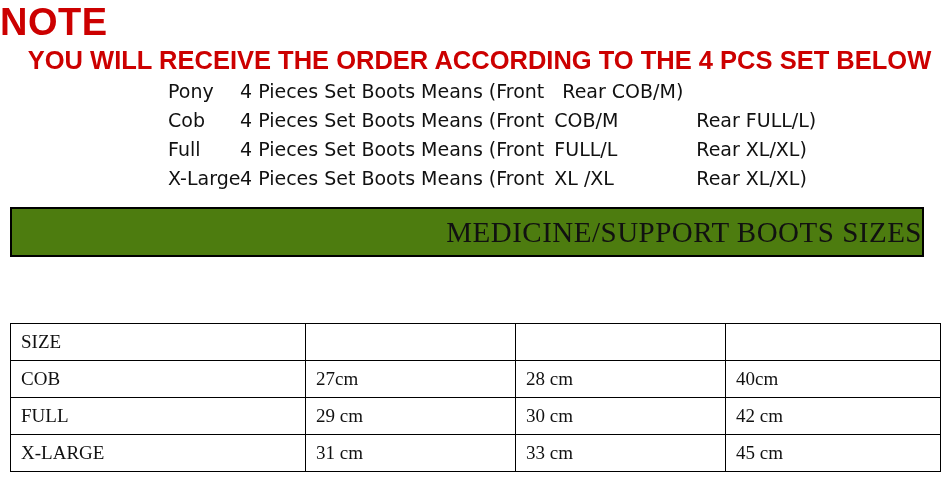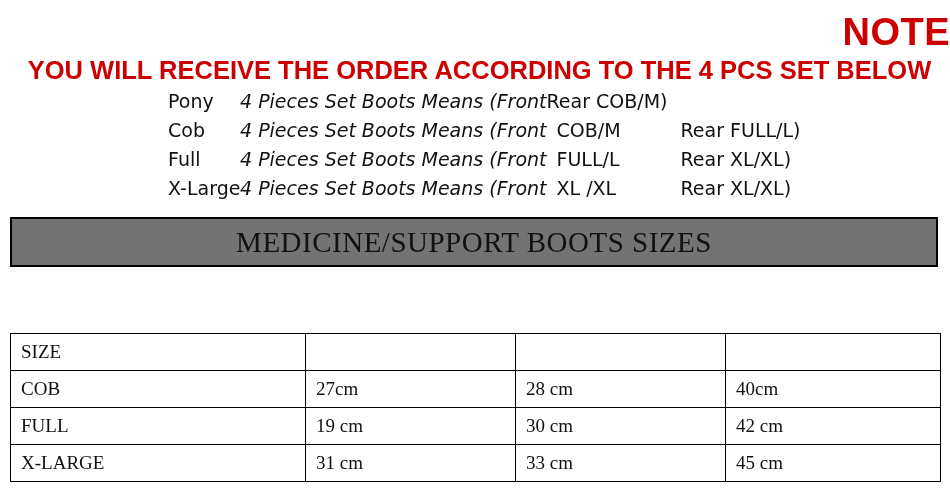--- a/index.html
+++ b/index.html
@@ -14,28 +14,28 @@
     font-family: "Liberation Sans", sans-serif;
     color: #000000;
   }
   .page {
     position: relative;
     width: 950px;
     height: 498px;
     background: #ffffff;
   }
   .note-title {
-    text-align: right;
+    text-align: left;
     color: #cc0000;
     font-family: "Liberation Sans", sans-serif;
     font-weight: bold;
     font-size: 38px;
     line-height: 40px;
     letter-spacing: 0.5px;
-    margin-top: 12px;
+    margin-top: 2px;
   }
   .note-sub {
     text-align: center;
     color: #cc0000;
     font-family: "Liberation Sans", sans-serif;
     font-weight: bold;
     font-size: 25.5px;
     line-height: 30px;
     letter-spacing: 0px;
     margin-top: 3px;
@@ -64,39 +64,39 @@
     display: flex;
     align-items: center;
     white-space: nowrap;
   }
   .set-row .c-size {
     width: 72px;
     flex: 0 0 72px;
   }
   .set-row .c-means {
     flex: 0 0 auto;
-    font-style: italic;
   }
   .set-row .c-front {
     width: 124px;
     flex: 0 0 124px;
     text-align: left;
     padding-left: 10px;
   }
   .set-row .c-rear {
     flex: 0 0 auto;
+    margin-left: 18px;
   }
   .banner {
-    margin: 14px 12px 0 10px;
+    margin: 14px 26px 0 10px;
     border: 2px solid #000000;
     height: 46px;
     display: flex;
     align-items: center;
-    justify-content: center;
-    background: #737373;
+    justify-content: flex-end;
+    background: #4d7c0f;
   }
   .banner-text {
     font-family: "Liberation Serif", serif;
     font-size: 29px;
     letter-spacing: 0.5px;
     color: #111111;
   }
   .gap {
     height: 66px;
   }
@@ -178,21 +178,21 @@
         <td></td>
       </tr>
       <tr>
         <td>COB</td>
         <td>27cm</td>
         <td>28 cm</td>
         <td>40cm</td>
       </tr>
       <tr>
         <td>FULL</td>
-        <td>19 cm</td>
+        <td>29 cm</td>
         <td>30 cm</td>
         <td>42 cm</td>
       </tr>
       <tr>
         <td>X-LARGE</td>
         <td>31 cm</td>
         <td>33 cm</td>
         <td>45 cm</td>
       </tr>
     </tbody>

